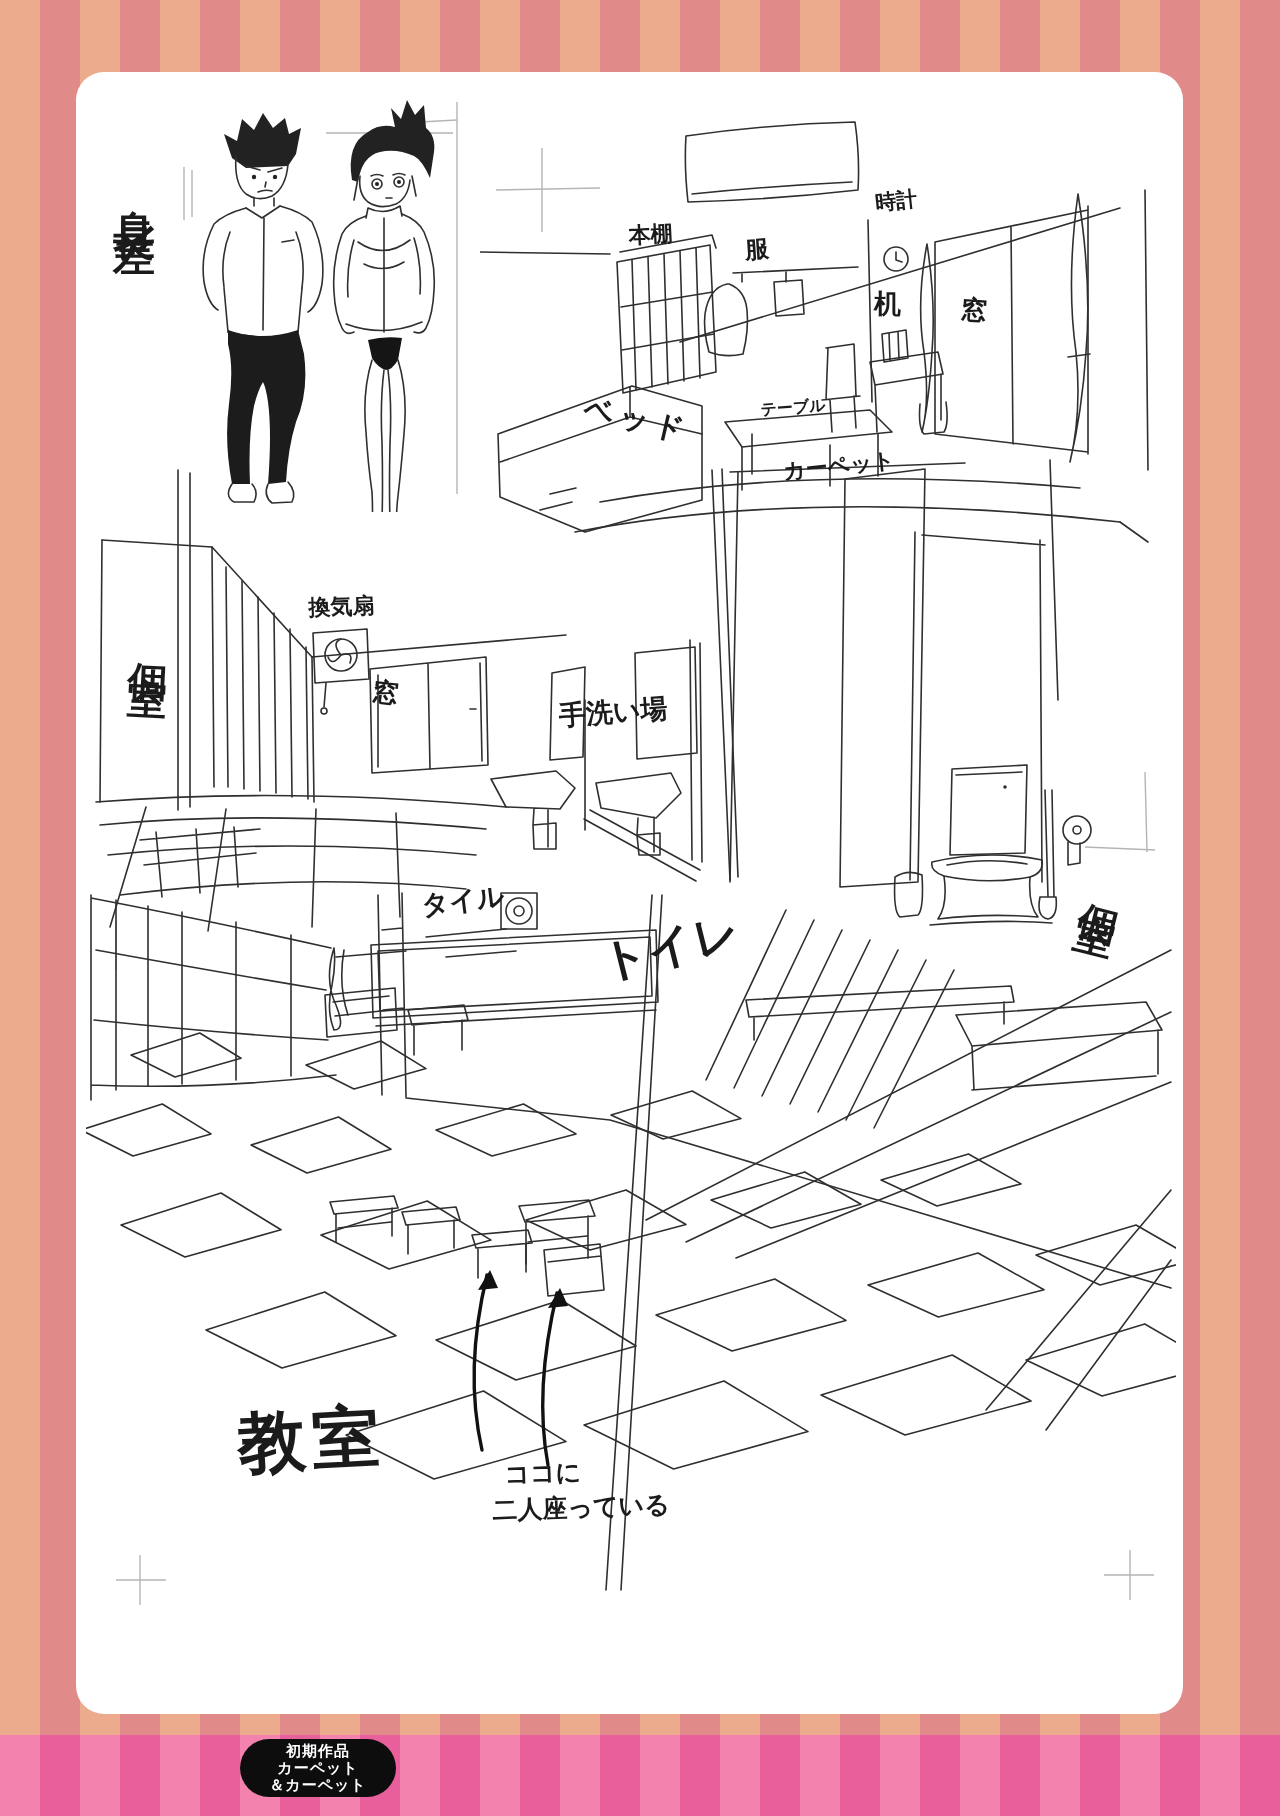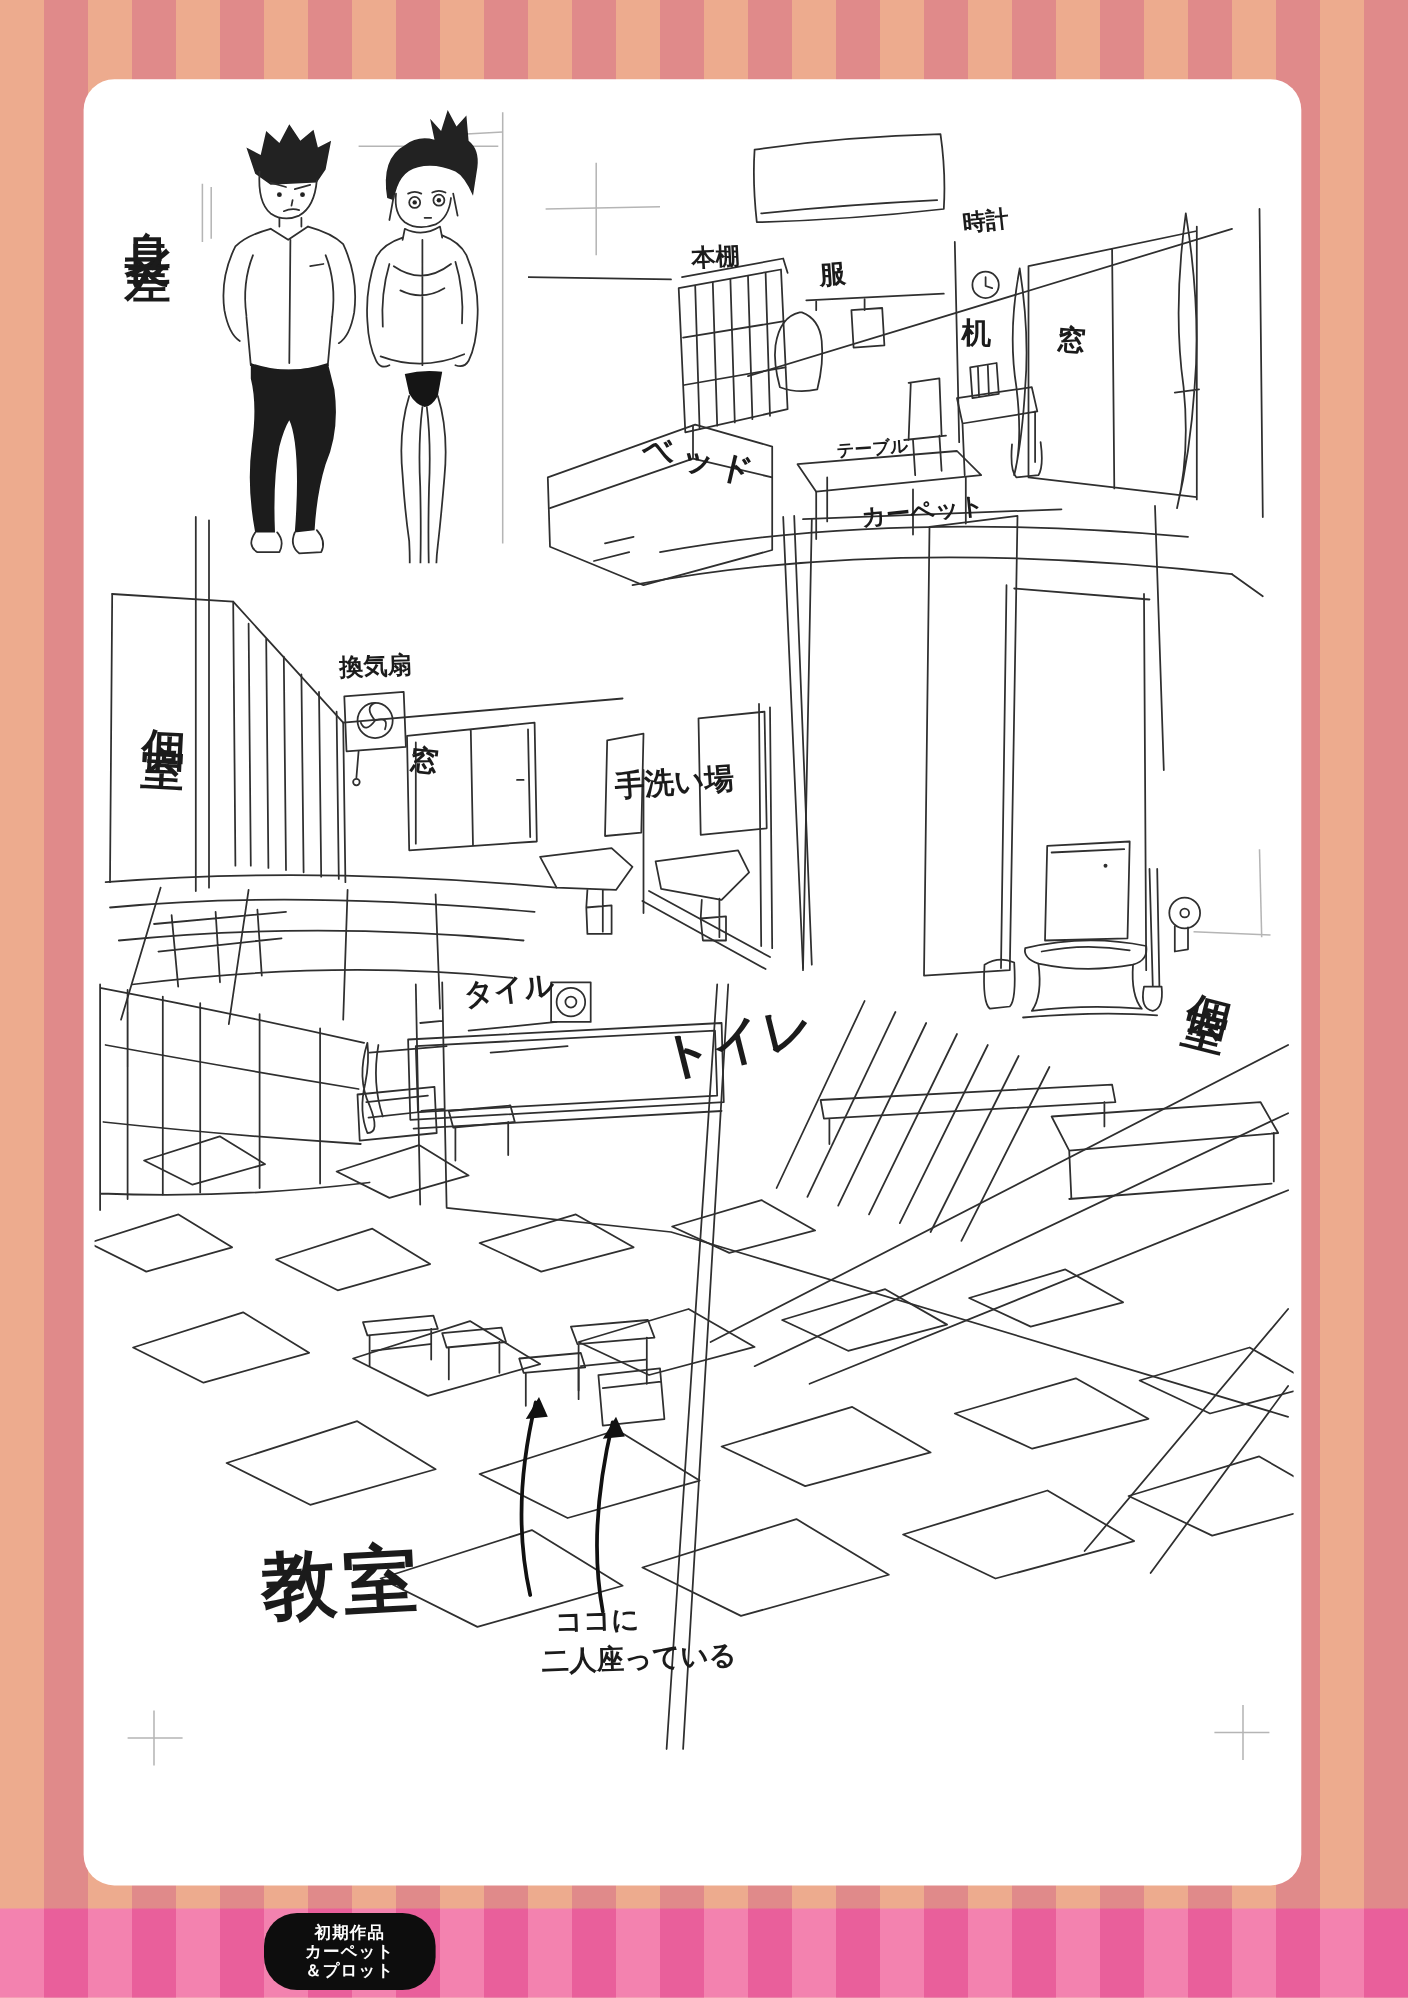--- a/index.html
+++ b/index.html
@@ -16,21 +16,21 @@
   .label{
     position:absolute;color:#1b1b1b;font-weight:700;white-space:nowrap;
     transform-origin:left top;line-height:1.05;
   }
   .v{writing-mode:vertical-rl;text-orientation:upright;}
   #footer{
     position:absolute;left:0;top:1735px;width:1280px;height:81px;
     background:repeating-linear-gradient(to right,#f382af 0 40px,#e95f9b 40px 80px);
   }
   #footer-badge{
-    position:absolute;left:240px;top:4px;width:156px;height:70px;
+    position:absolute;left:240px;top:4px;width:156px;height:58px;
     background:#0d0d0d;border-radius:30px;color:#fff;text-align:center;
     display:flex;flex-direction:column;justify-content:center;gap:0;
   }
   #footer-badge div{font-size:15px;font-weight:700;line-height:17px;letter-spacing:1px;}
   #footer-title{
     position:absolute;left:400px;top:12px;font-size:47px;font-weight:900;color:#0a0a0a;
     letter-spacing:1px;
     text-shadow:-3px 0 0 #fff,3px 0 0 #fff,0 -3px 0 #fff,0 3px 0 #fff,
       -2px -2px 0 #fff,2px 2px 0 #fff,-2px 2px 0 #fff,2px -2px 0 #fff;
   }
@@ -320,15 +320,15 @@
   <div class="label" style="left:160px;top:1336px;font-size:68px;font-weight:900;letter-spacing:6px;transform:rotate(-3deg)">教室</div>
   <div class="label" style="left:428px;top:1390px;font-size:25px;transform:rotate(-2deg)">ココに</div>
   <div class="label" style="left:416px;top:1426px;font-size:25px;transform:rotate(-2deg)">二人座っている</div>
 
 </div>
 
 <div id="footer">
   <div id="footer-badge">
     <div>初期作品</div>
     <div>カーペット</div>
-    <div>＆プロット</div>
+    <div>＆カーペット</div>
   </div>
 </div>
 
 </body></html>

